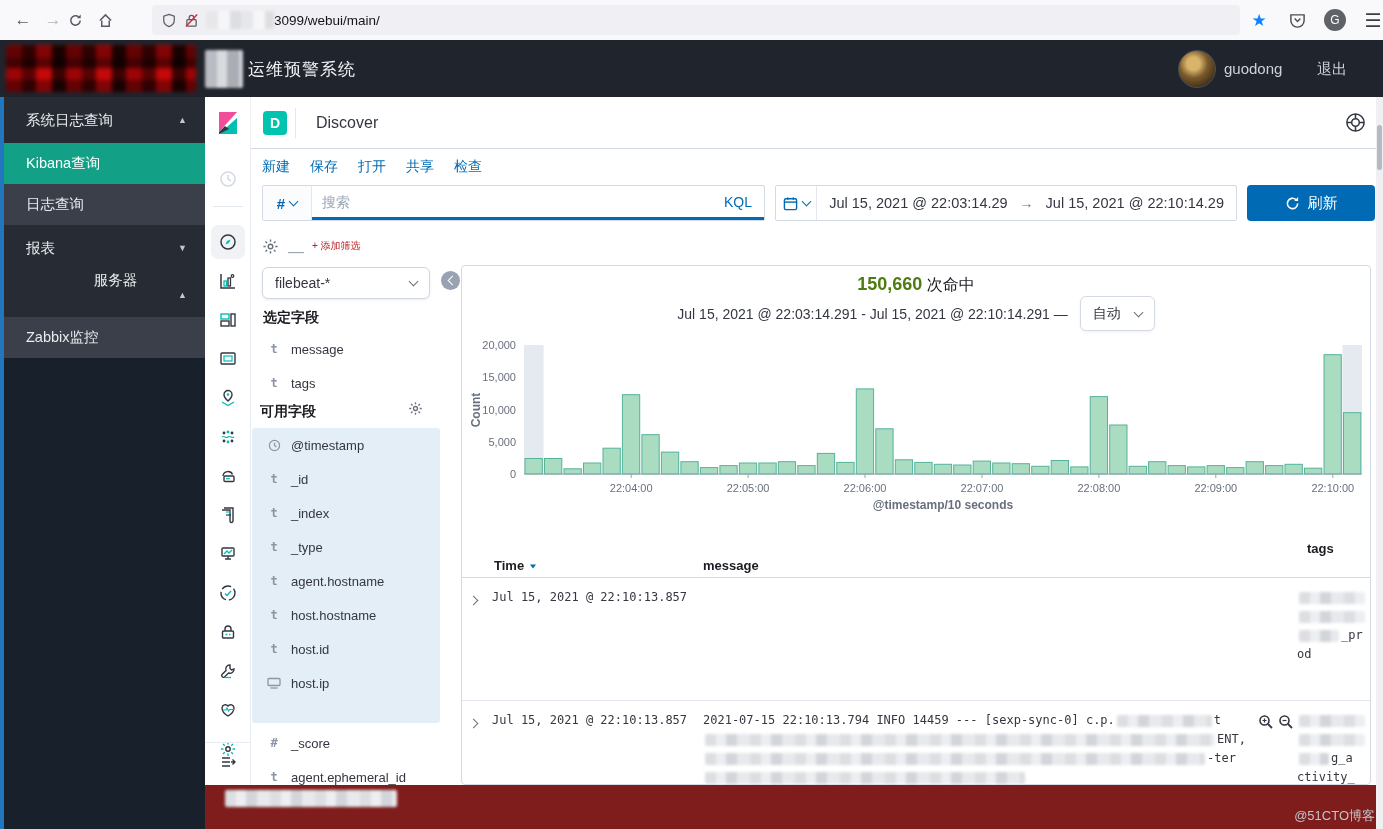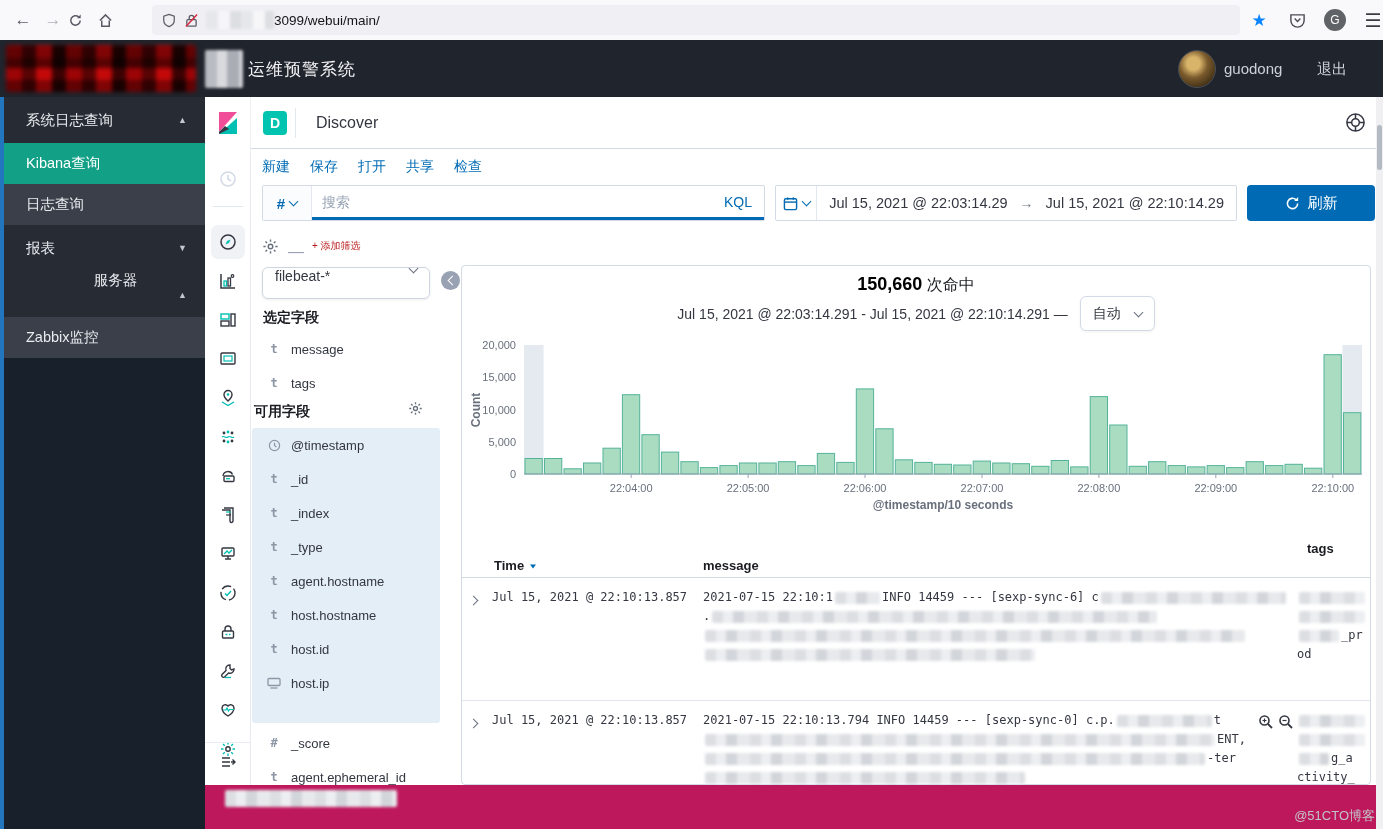--- a/index.html
+++ b/index.html
@@ -48,42 +48,42 @@
   .searchinput::placeholder{color:#9aa5b5;}
   .kql{display:flex;align-items:center;padding:0 12px;color:#006bb4;font-size:14px;border-bottom:3px solid #006bb4;cursor:pointer;}
   .dategroup{left:775px;top:185px;width:462px;height:36px;border:1px solid #d3dae6;border-radius:2px;background:#fff;display:flex;align-items:center;box-sizing:border-box;}
   .calbtn{width:52px;height:100%;display:flex;align-items:center;justify-content:center;gap:5px;border-right:1px solid #e3e7ee;color:#006bb4;cursor:pointer;}
   .datetext{font-size:14.5px;color:#343741;padding:0 12px;cursor:pointer;white-space:nowrap;}
   .refreshbtn{left:1247px;top:185px;width:128px;height:36px;background:#006bb4;border-radius:4px;color:#fff;font-size:15px;display:flex;align-items:center;justify-content:center;gap:8px;cursor:pointer;border:none;}
   .chev{display:inline-block;width:6px;height:6px;border-right:1.8px solid currentColor;border-bottom:1.8px solid currentColor;transform:rotate(45deg);margin-top:-3px;}
   .chev-right{transform:rotate(-45deg);}
   .chev-left{transform:rotate(135deg);}
   
-  .fieldselect{left:262px;top:267px;width:168px;height:32px;border:1px solid #cfd6e2;border-radius:6px;background:#fff;display:flex;padding:0 12px;box-sizing:border-box;font-size:14px;box-shadow:0 1px 3px rgba(0,0,0,.07);cursor:pointer;}
+  .fieldselect{left:262px;top:267px;width:168px;height:32px;border:1px solid #cfd6e2;border-radius:6px;background:#fff;display:flex;align-items:center;padding:0 12px;box-sizing:border-box;font-size:14px;box-shadow:0 1px 3px rgba(0,0,0,.07);cursor:pointer;}
   .fheading{font-size:14px;font-weight:bold;color:#1a1c21;}
   .fielditem{display:flex;align-items:center;gap:9px;font-size:13px;color:#343741;height:34px;padding-left:14px;cursor:pointer;}
   .ficon{width:14px;text-align:center;color:#8d96a5;font-size:12px;font-weight:bold;font-family:"DejaVu Sans Mono",monospace;}
   .popularblock{left:252px;top:428px;width:188px;height:295px;background:#e4eef7;border-radius:3px;}
   .collapse-circle{left:441px;top:271px;width:19px;height:19px;border-radius:50%;background:#98a2b3;color:#fff;display:flex;align-items:center;justify-content:center;cursor:pointer;}
   
   .panel{left:461px;top:265px;width:910px;height:520px;border:1px solid #d3dae6;border-radius:4px;box-sizing:border-box;background:#fff;}
-  .hits{font-size:18px;font-weight:bold;color:#000000;}
+  .hits{font-size:18px;font-weight:bold;color:#4d7c0f;}
   .hitslabel{font-size:16px;font-weight:bold;color:#1a1c21;}
   .subtitle{font-size:14px;color:#343741;}
   .intervalbox{border:1px solid #d3dae6;border-radius:6px;height:33px;padding:0 12px;display:flex;align-items:center;gap:14px;font-size:14px;background:#fff;box-shadow:0 1px 3px rgba(0,0,0,.06);cursor:pointer;}
   .tick{font-size:11px;fill:#69707d;font-family:"Liberation Sans",sans-serif;}
   .axisLabel{font-size:12px;font-weight:bold;fill:#69707d;font-family:"Liberation Sans",sans-serif;}
   
   .thead{font-size:13px;font-weight:bold;color:#1a1c21;}
   .mono{font-family:"DejaVu Sans Mono",monospace;font-size:12px;color:#343741;}
   .trow{border-top:1px solid #e3e6ec;}
   .seg-line{height:19px;white-space:nowrap;overflow:hidden;}
   .caret{color:#69707d;}
   
-  .footer{left:205px;top:785px;width:1178px;height:44px;background:#be185d;}
+  .footer{left:205px;top:785px;width:1178px;height:44px;background:#7f1d1d;}
   .watermark{color:#c3c4ca;font-size:13px;}
   
   .sbtrack{left:1376px;top:97px;width:7px;height:732px;background:#f0f0f2;}
   .sbthumb{left:1377px;top:125px;width:5px;height:45px;background:#b4bac2;border-radius:3px;cursor:pointer;}
   svg{display:block;}
 </style>
 </head>
 <body>
 
 <div class="abs browser flex">
@@ -391,21 +391,21 @@
       <span>message</span>
     </div>
     <div class="fielditem">
       <span style="width:16px;display:inline-flex;justify-content:center">
         <span class="ficon">t</span>
       </span>
       <span>tags</span>
     </div>
   </div>
 
-<span class="abs fheading" style="left:254px;top:403px">可用字段</span>
+<span class="abs fheading" style="left:260px;top:403px">可用字段</span>
 <span class="abs" style="left:408px;top:401px;cursor:pointer">
   <svg width="15" height="15" viewBox="0 0 18 18">
       <circle cx="9" cy="9" r="2.4" fill="none" stroke="#69707d" stroke-width="1.6"></circle>
       <path d="M9 1.5v2.4M9 14.1v2.4M1.5 9h2.4M14.1 9h2.4M3.7 3.7l1.7 1.7M12.6 12.6l1.7 1.7M14.3 3.7l-1.7 1.7M5.4 12.6l-1.7 1.7" stroke="#69707d" stroke-width="1.6"></path>
     </svg>
 </span>
 
 <div class="abs popularblock">
   <div id="popularFields">
       <div class="fielditem">
@@ -569,26 +569,20 @@
       <path d="M2 3.5h6L5 7.5z" fill="#006bb4"></path>
     </svg>
 </div>
 <span class="abs thead" style="left:703px;top:558px">message</span>
 <div class="abs" style="left:462px;top:577px;width:908px;border-top:1px solid #d3dae6"></div>
 
 <div class="abs" style="left:462px;top:578px;width:908px;height:207px;overflow:hidden" id="tableBody">
     <div class="trow" style="position: relative; height: 122px; border-top: none;">
       <span class="caret" style="position:absolute;left:8px;top:12px"><span class="chev chev-right"></span></span>
       <span class="mono" style="position:absolute;left:30px;top:12px">Jul 15, 2021 @ 22:10:13.857</span>
-      <div class="mono" style="position:absolute;left:241px;top:12px;width:590px">
-        <div class="seg-line"><span>2021-07-15 22:10:1</span><span class="redact" style="width:45px;height:12px;margin:0 2px"></span><span>INFO 14459 --- [sexp-sync-6] c</span><span class="redact" style="width:185px;height:12px;margin:0 2px"></span></div>
-        <div class="seg-line"><span>.</span><span class="redact" style="width:445px;height:12px;margin:0 2px"></span></div>
-        <div class="seg-line"><span class="redact" style="width:540px;height:12px;margin:0 2px"></span></div>
-        <div class="seg-line"><span class="redact" style="width:330px;height:12px;margin:0 2px"></span></div>
-      </div>
       <div class="mono" style="position:absolute;left:835px;top:12px;width:72px">
         <div class="seg-line"><span class="redact" style="width:66px;height:12px;margin:0 2px"></span></div>
         <div class="seg-line"><span class="redact" style="width:66px;height:12px;margin:0 2px"></span></div>
         <div class="seg-line"><span class="redact" style="width:40px;height:12px;margin:0 2px"></span><span>_pr</span></div>
         <div class="seg-line"><span>od</span></div>
       </div>
     </div>
     <div class="trow" style="position: relative; height: 120px;">
       <span class="caret" style="position:absolute;left:8px;top:12px"><span class="chev chev-right"></span></span>
       <span class="mono" style="position:absolute;left:30px;top:12px">Jul 15, 2021 @ 22:10:13.857</span>

